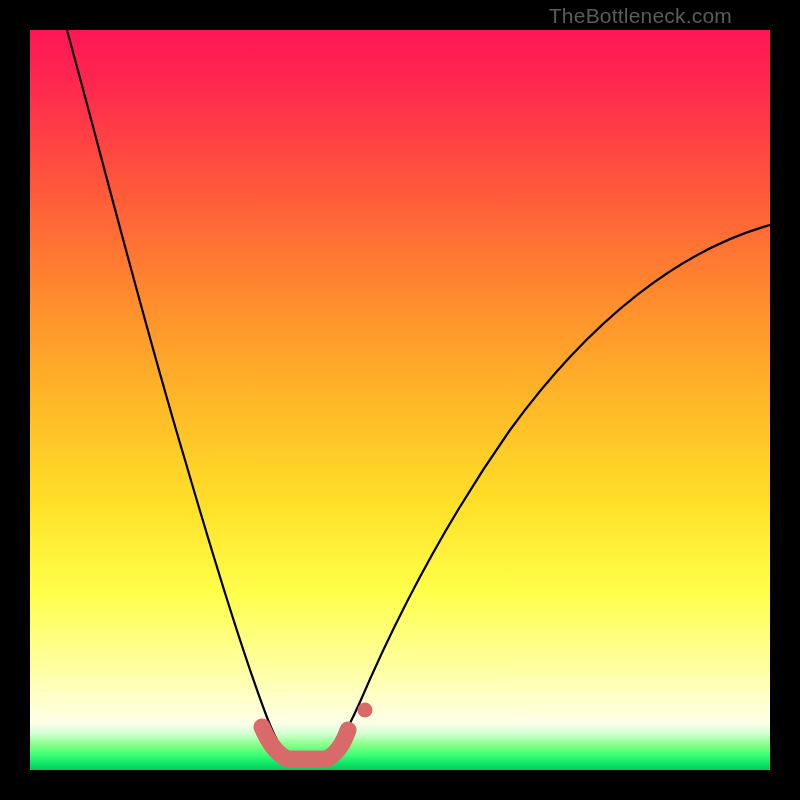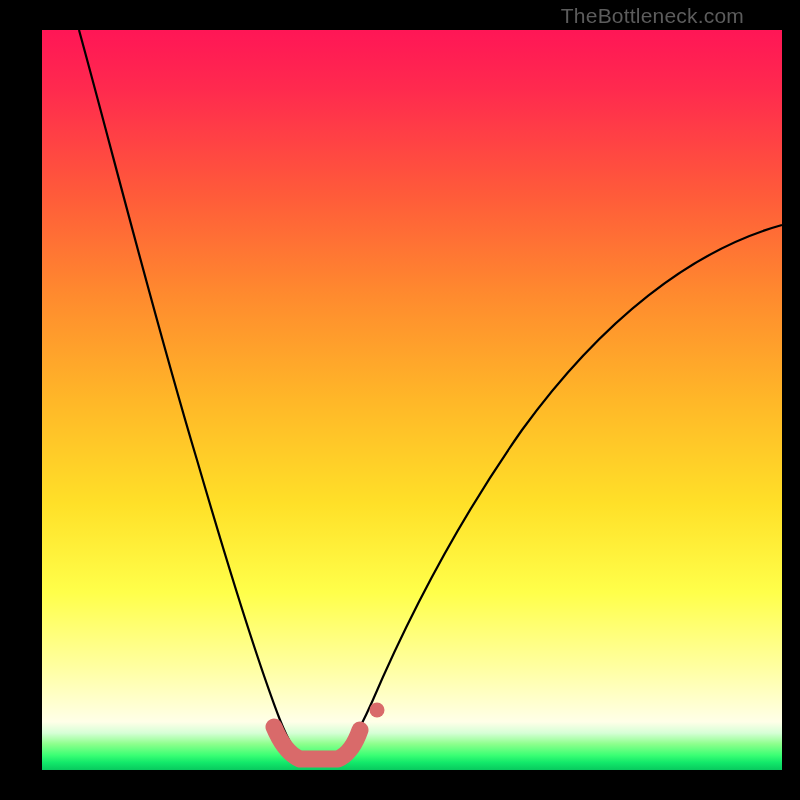--- a/index.html
+++ b/index.html
@@ -11,21 +11,20 @@
     background: #000;
     font-family: Arial, Helvetica, sans-serif;
   }
   .frame {
     position: absolute;
     left: 0;
     top: 0;
     width: 740px;
     height: 800px;
     background: #000;
-    margin-left: 12px;
   }
   .plot {
     position: absolute;
     left: 30px;
     top: 30px;
     width: 740px;
     height: 740px;
     
     background: linear-gradient(
       to bottom,

